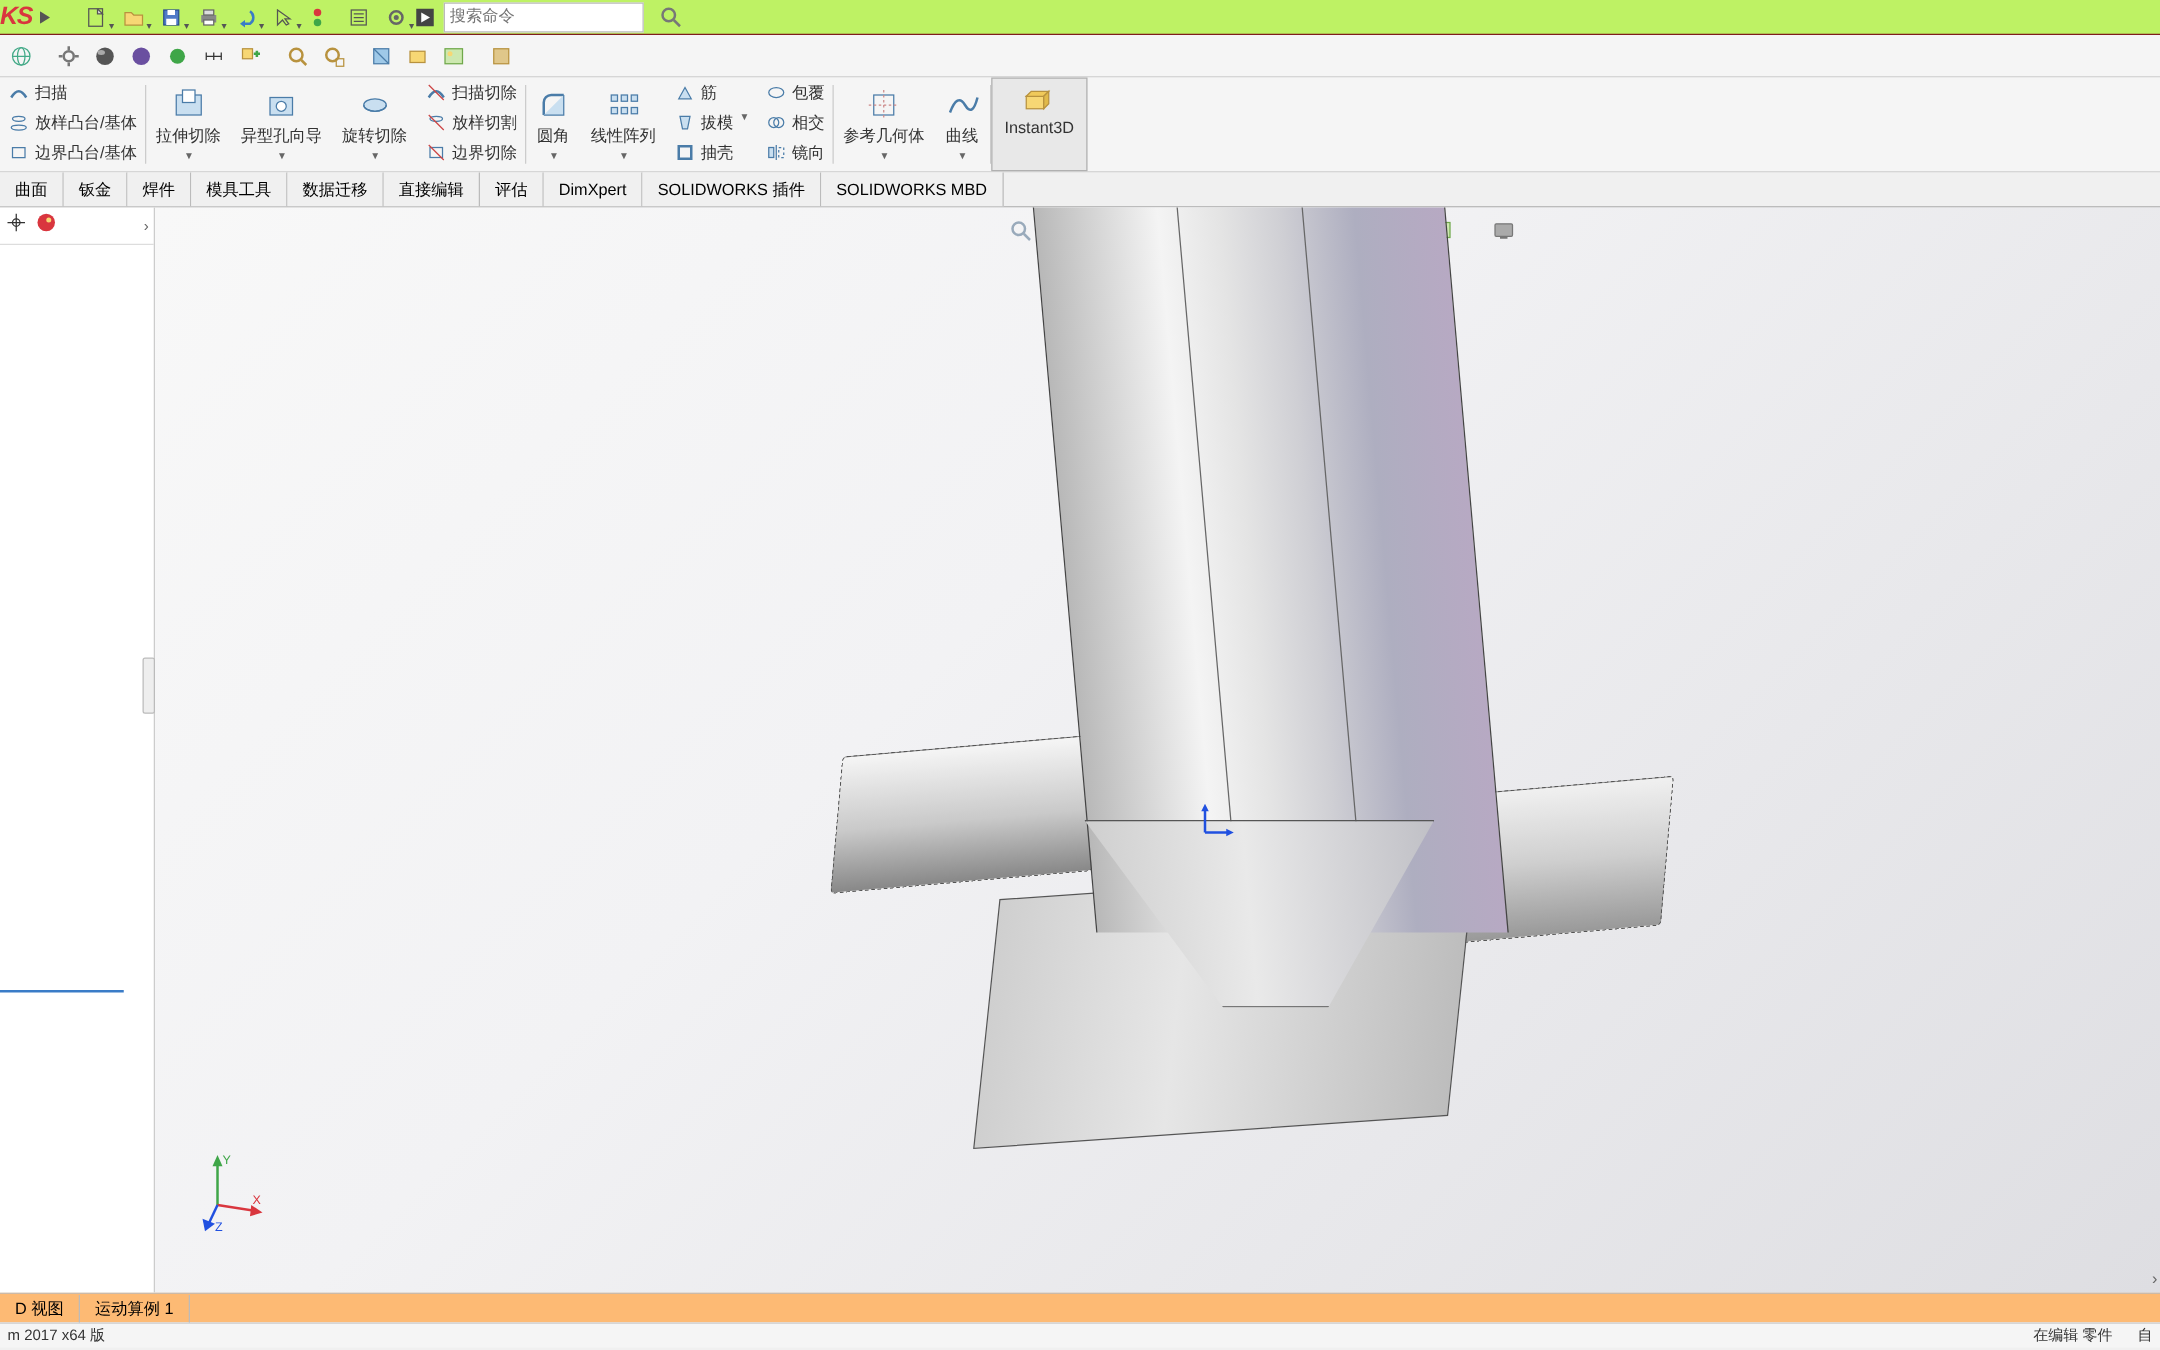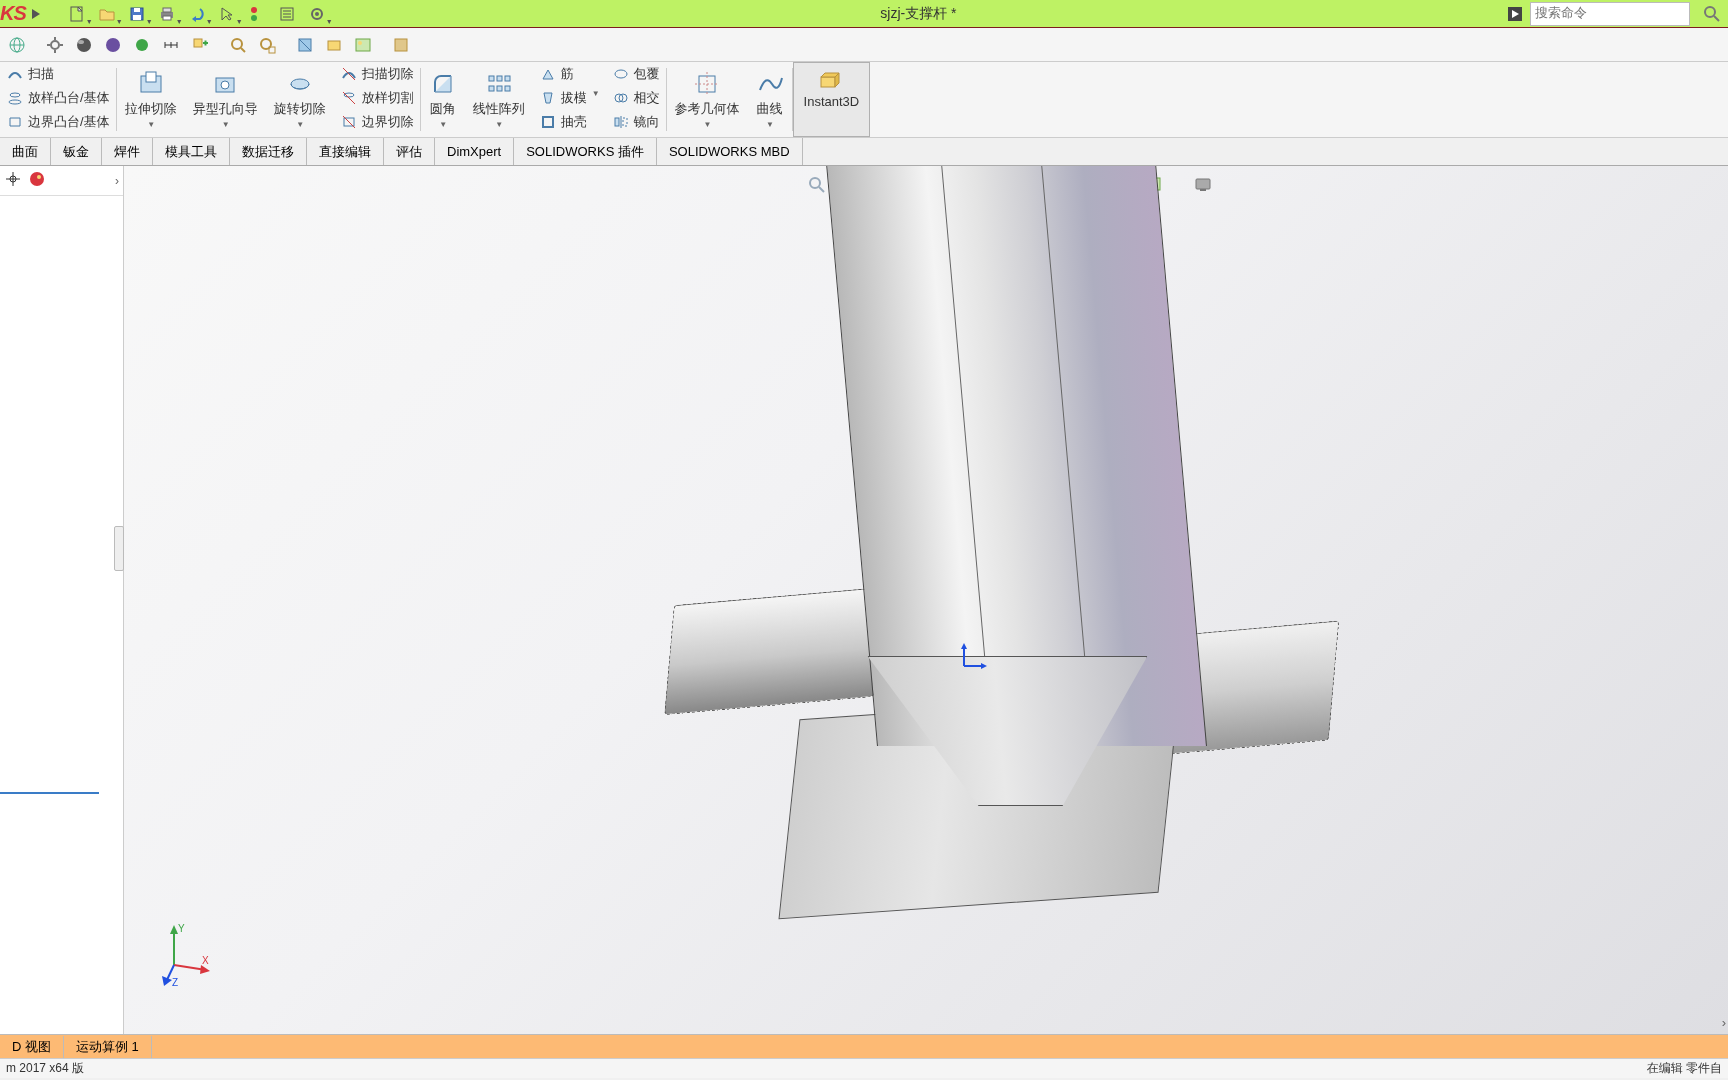--- a/index.html
+++ b/index.html
@@ -133,21 +133,20 @@
         </svg>
       </div>
     <div class="qbtn">
         <svg width="18" height="18">
           <circle cx="9" cy="9" r="5" fill="none" stroke="#666" stroke-width="2"></circle>
           <circle cx="9" cy="9" r="2" fill="#666"></circle>
         </svg>
         <span class="drop">▼</span>
       </div>
   </div>
-  <div class="title-center">sjzj-支撑杆 *</div>
   <svg width="18" height="18" style="margin-right:6px">
       <rect x="2" y="2" width="14" height="14" fill="#444"></rect>
       <polygon points="6,5 13,9 6,13" fill="#fff"></polygon>
     </svg>
   <div class="search-box">
     <input placeholder="搜索命令" style="">
   </div>
   <div class="search-mag">
       <svg width="20" height="20">
         <circle cx="8" cy="8" r="5" fill="none" stroke="#777" stroke-width="2"></circle>
@@ -573,17 +572,17 @@
   </div>
 </div>
 
 <div class="bottom-tabs">
   <div class="btab">D 视图</div>
   <div class="btab">运动算例 1</div>
 </div>
 
 <div class="status-bar">
   <span>m 2017 x64 版</span>
-  <span style="display:flex;">
+  <span style="display:flex;gap:20px">
     <span>在编辑 零件</span>
     <span>自</span>
   </span>
 </div>
 
 </body></html>

